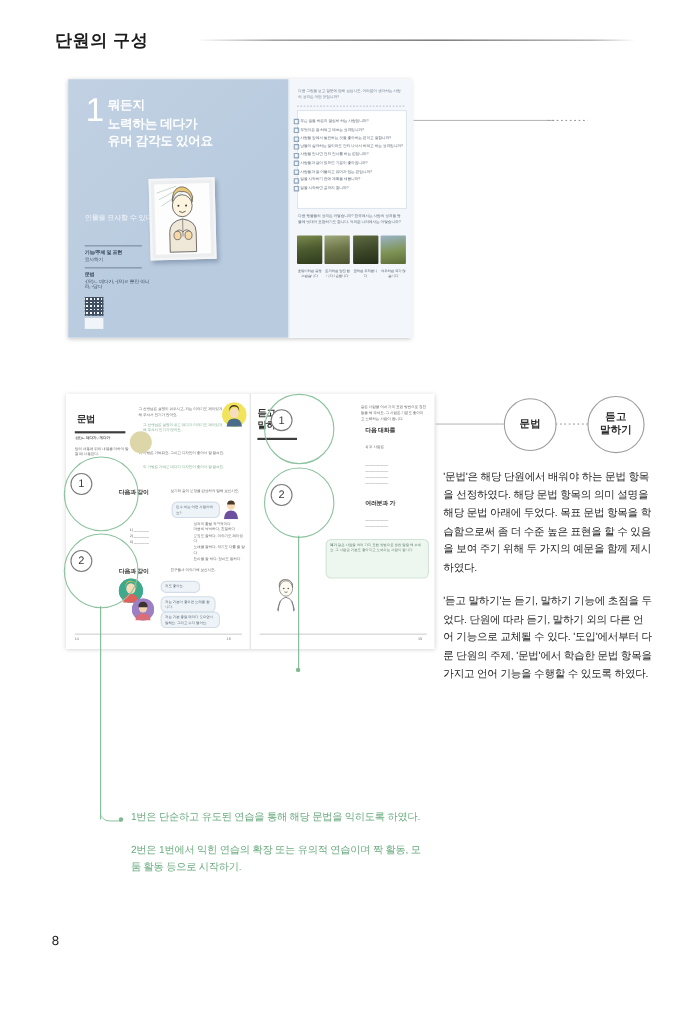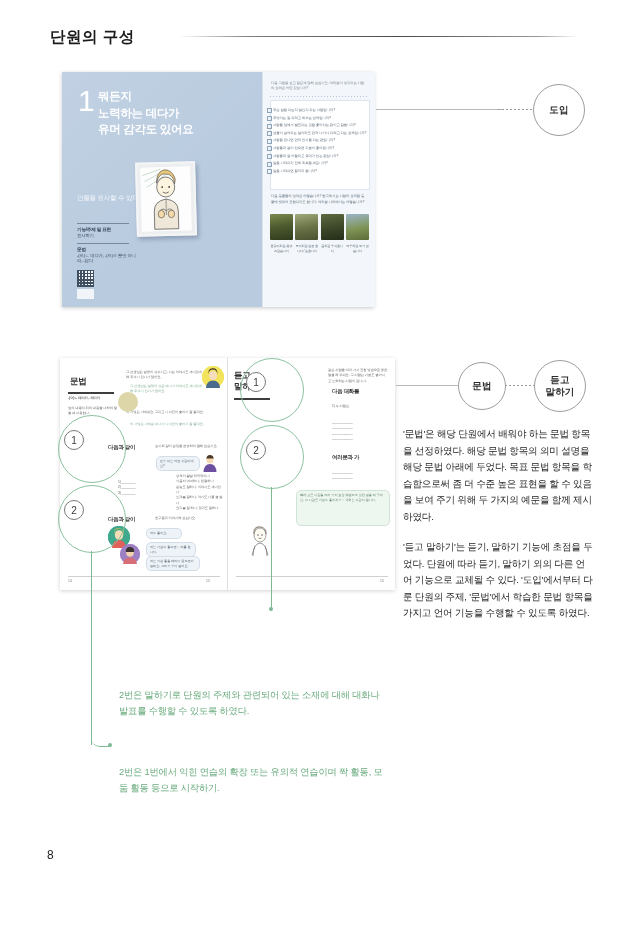--- a/index.html
+++ b/index.html
@@ -496,21 +496,20 @@
         <div class="rp-cap">토끼처럼 얌전 합니다 / 순합니다</div>
         <div class="rp-cap">곰처럼 우직합니다</div>
         <div class="rp-cap">여우처럼 꾀가 많습니다</div>
       </div>
     </div>
   </div>
 
   <div class="line-solid" style="left:376px; top:109px; width:128px;"></div>
   <div class="line-dotted" style="left:498px; top:109px; width:36px;"></div>
 
-  <div class="circle-label" style="left:533px; top:84px; width:50px; height:50px;">도입</div>
 
 
   <div class="spread2">
     <div class="sp2-gutter"></div>
 
     <div class="sp2-head" style="left:10px; top:18px;">문법</div>
     <div class="sp2-rule" style="left:8px; top:34px; width:46px;"></div>
     <div class="tiny" style="left:8px; top:38px; width:52px; font-weight:bold;">-(으)ㄴ 데다가, -게다가</div>
     <div class="tiny" style="left:8px; top:48px; width:52px;">앞의 내용에 뒤의 내용을 더하여 말할 때 사용한다.</div>
 
@@ -637,17 +636,17 @@
   <div class="desc" style="left:403px; top:539px; width:190px;">'듣고 말하기'는 듣기, 말하기 기능에 초점을 두었다. 단원에 따라 듣기, 말하기 외의 다른 언어 기능으로 교체될 수 있다. '도입'에서부터 다룬 단원의 주제, '문법'에서 학습한 문법 항목을 가지고 언어 기능을 수행할 수 있도록 하였다.</div>
   <div class="desc" style="left:403px; top:426px; width:190px;">'문법'은 해당 단원에서 배워야 하는 문법 항목을 선정하였다. 해당 문법 항목의 의미 설명을 해당 문법 아래에 두었다. 목표 문법 항목을 학습함으로써 좀 더 수준 높은 표현을 할 수 있음을 보여 주기 위해 두 가지의 예문을 함께 제시하였다.</div>
 
   <div class="green-line green-v" style="left:271px; top:487px; height:122px;"></div>
   <div class="green-dot" style="left:269px; top:607px;"></div>
 
   <div class="green-line green-v" style="left:91px; top:551px; height:194px;"></div>
   <div class="green-curve" style="left:91px; top:736px; width:20px; height:10px; border-left:none; border-bottom:1px solid #7fb992;"></div>
   <div class="green-dot" style="left:108px; top:743px;"></div>
 
-  <div class="green-note" style="left:119px; top:688px; width:268px;">2번은 말하기로 단원의 주제와 관련되어 있는 소재에 대해 대화나 발표를 수행할 수 있도록 하였다.</div>
+  <div class="green-note" style="left:119px; top:735px; width:280px;">1번은 단순하고 유도된 연습을 통해 해당 문법을 익히도록 하였다.</div>
   <div class="green-note" style="left:119px; top:765px; width:268px;">2번은 1번에서 익힌 연습의 확장 또는 유의적 연습이며 짝 활동, 모둠 활동 등으로 시작하기.</div>
 
   <div class="footer-pagenum">8</div>
 </div>
 
 </body></html>

